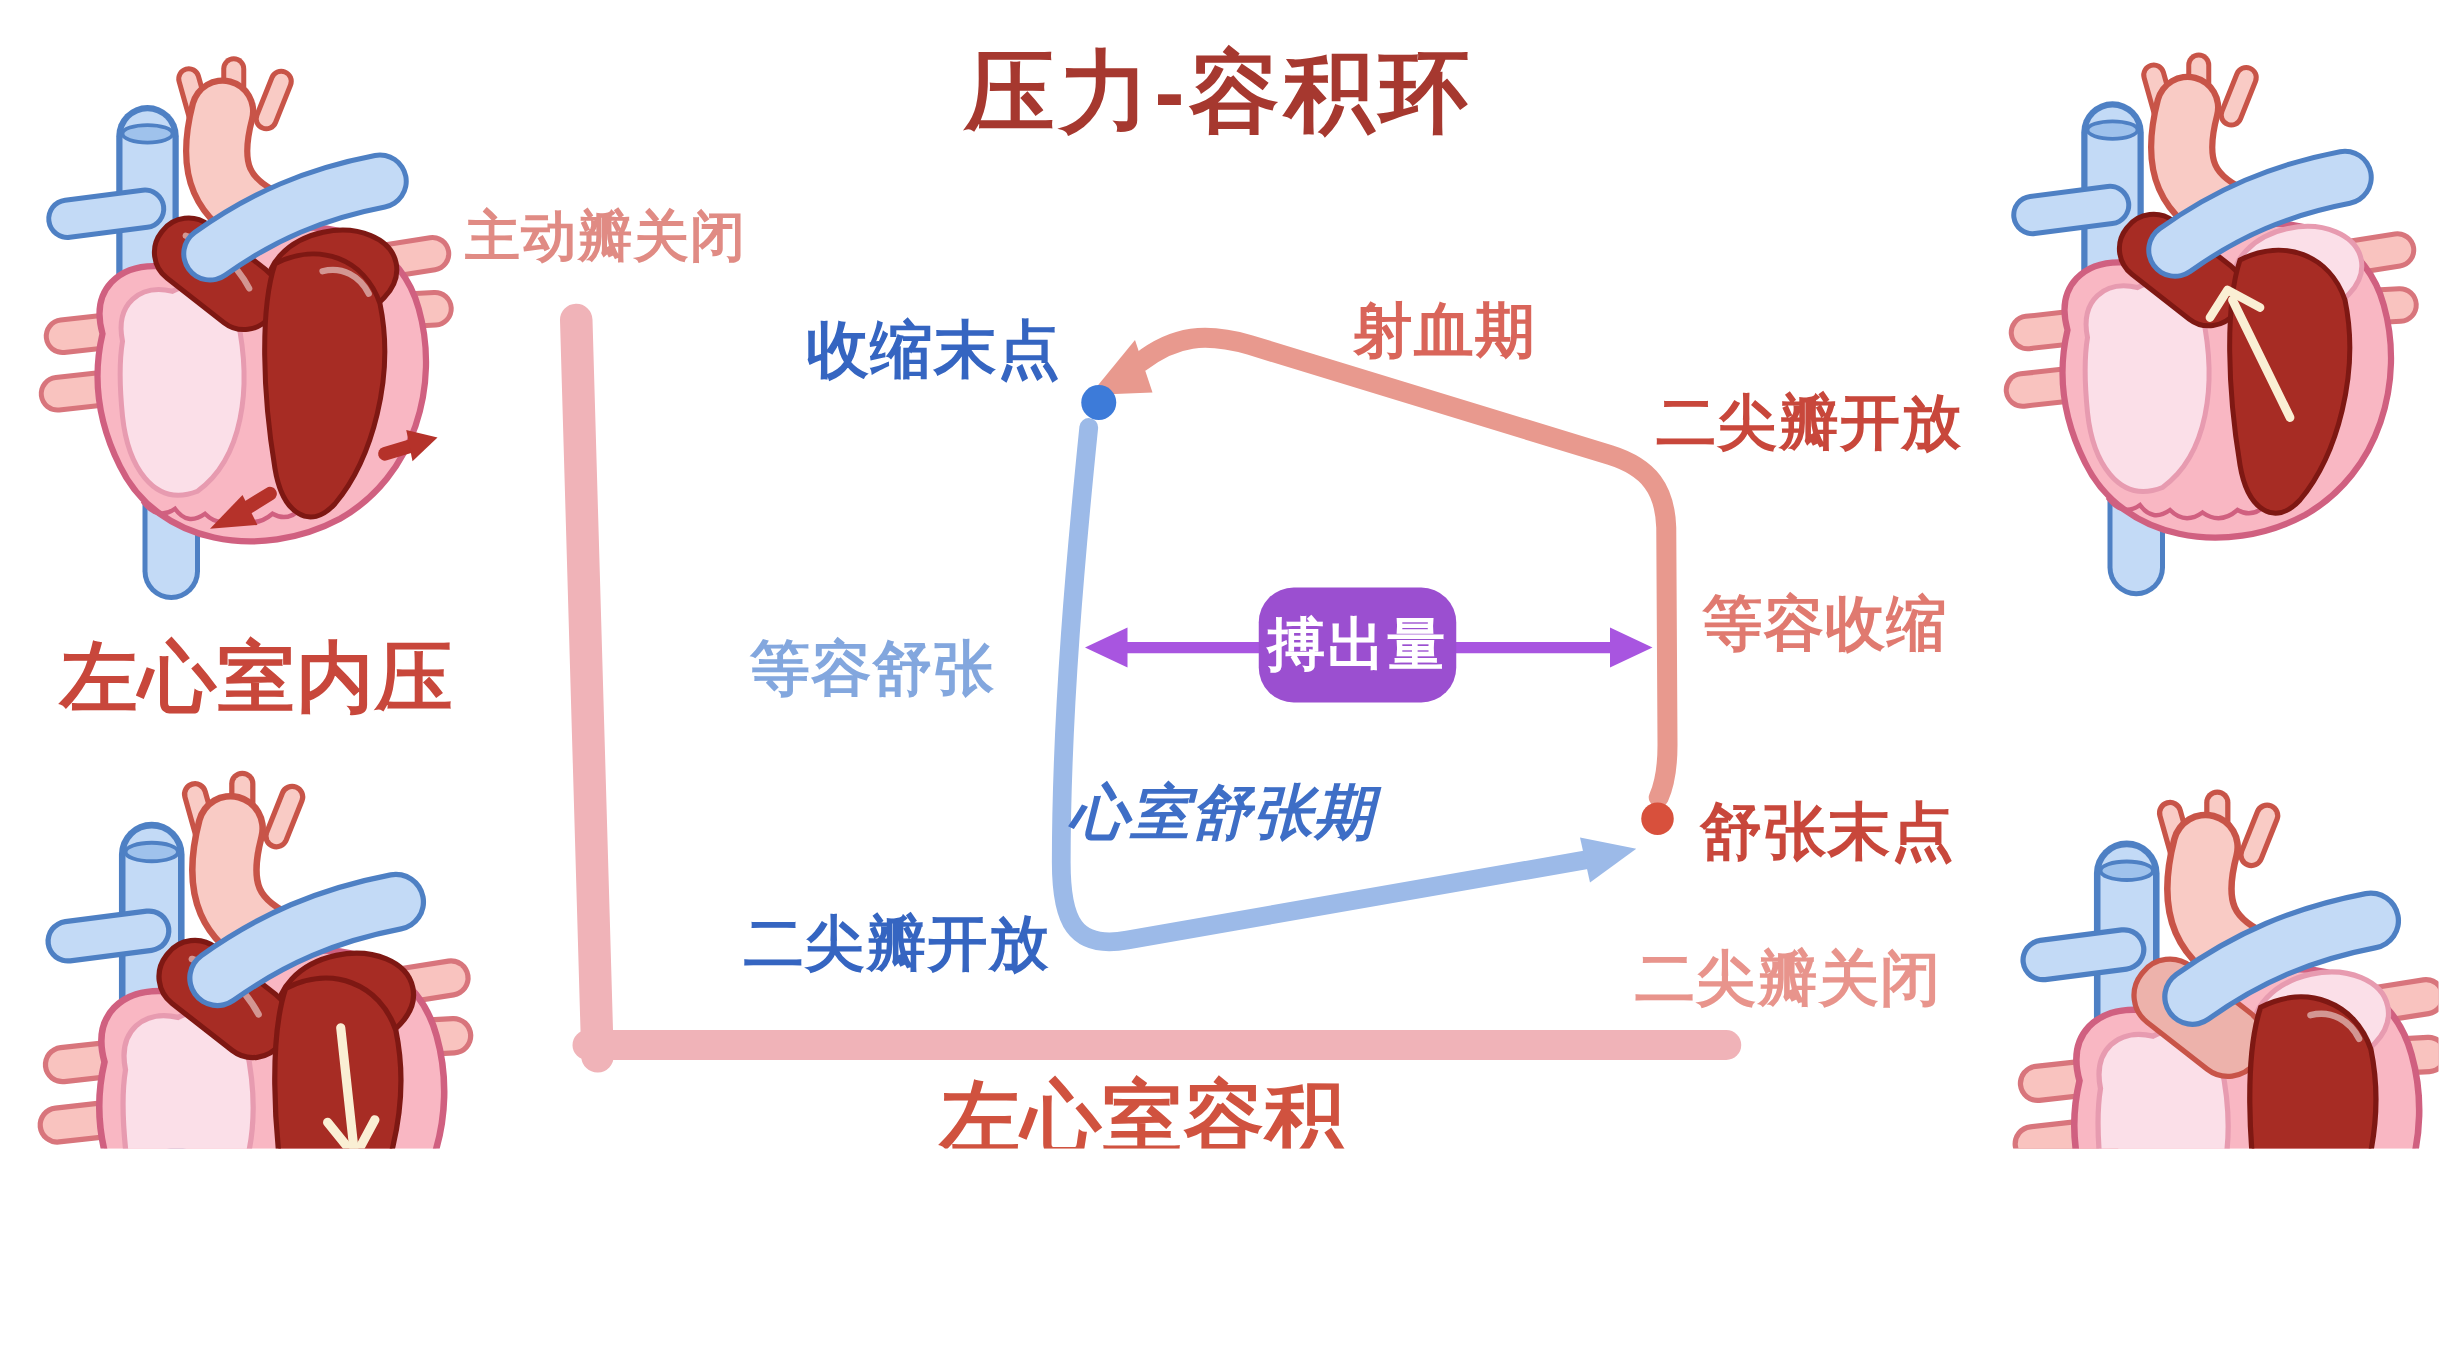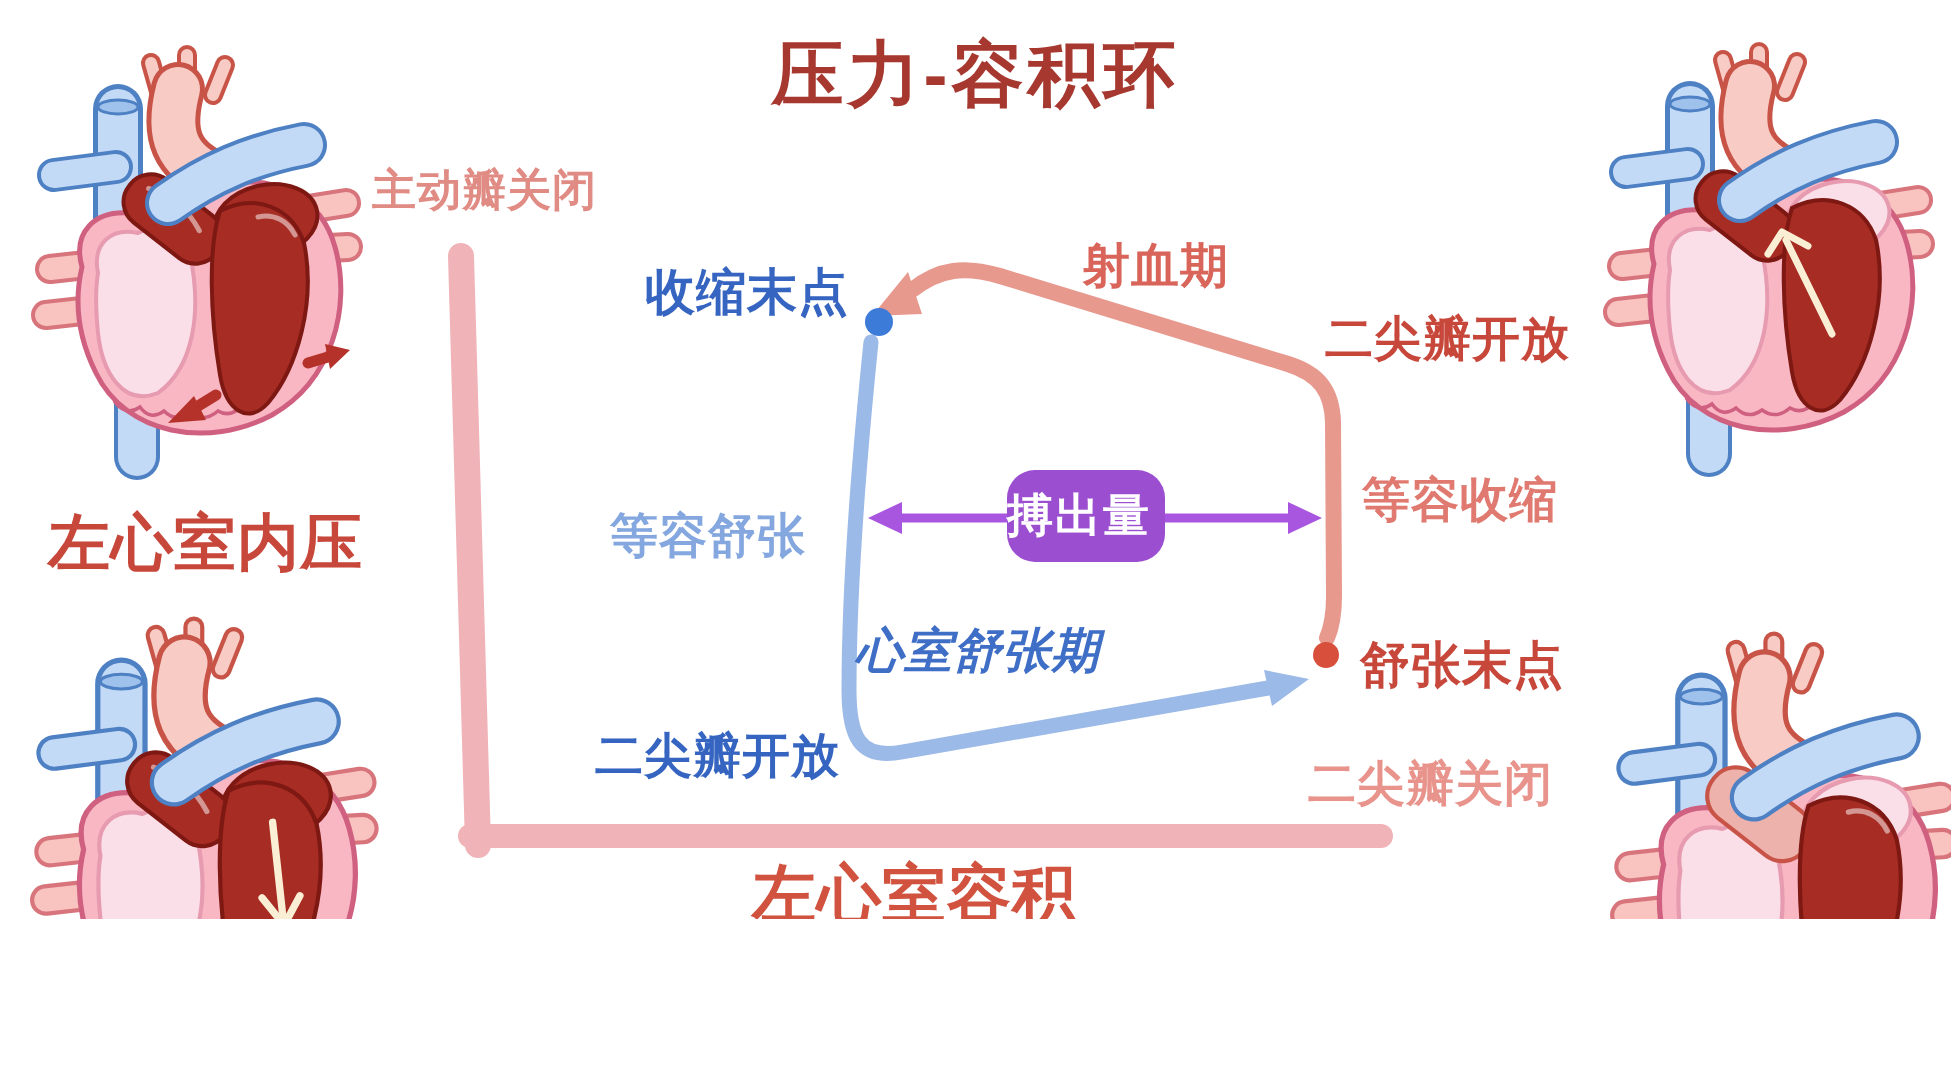--- a/index.html
+++ b/index.html
@@ -7,36 +7,36 @@
     position:relative;
     width:1951px;height:919px;
     background:#ffffff;
     overflow:hidden;
     font-family:"Liberation Sans","DejaVu Sans",sans-serif;
   }
   #diagram-svg{position:absolute;left:0;top:0;}
   .label{position:absolute;font-weight:700;line-height:1;white-space:nowrap;letter-spacing:1px;}
   #title      {left:50%;top:38px;transform:translateX(-50%);font-size:72px;color:#A6382F;letter-spacing:4px;}
   #lbl-avc    {left:372px; top:168px; font-size:44px; color:#E08B84;}
-  #lbl-esp    {left:645px; top:255px; font-size:50px; color:#3565C1;margin-top:12px;}
+  #lbl-esp    {left:645px; top:255px; font-size:50px; color:#3565C1;}
   #lbl-ej     {left:1082px;top:242px; font-size:48px; color:#D9655A;}
   #lbl-avo    {left:1325px;top:315px; font-size:48px; color:#C8473B;}
   #lbl-vs     {left:985px; top:385px; font-size:50px; color:#C4675F;}
   #lbl-ic     {left:1362px;top:476px; font-size:48px; color:#E07A70;}
-  #lbl-ir     {left:600px; top:512px; font-size:48px; color:#83A7DE;margin-left:10px;}
+  #lbl-ir     {left:600px; top:512px; font-size:48px; color:#83A7DE;}
   #lbl-vd     {left:855px; top:627px; font-size:48px; color:#3E6EC6;font-style:italic;}
   #lbl-edp    {left:1360px;top:640px; font-size:50px; color:#C8473B;}
   #lbl-mvo    {left:595px; top:732px; font-size:48px; color:#3565C1;}
   #lbl-mvc    {left:1280px;top:760px; font-size:48px; color:#E8948C;margin-left:28px;}
   #lbl-ylab   {left:48px;  top:512px; font-size:62px; color:#C8473B;}
   #lbl-xlab   {left:752px; top:862px; font-size:64px; color:#D0523F;}
   #sv-badge{
     position:absolute;left:1007px;top:470px;width:158px;height:92px;
     background:#9B4FD0;border-radius:28px;
-    display:flex;align-items:center;justify-content:flex-start;
+    display:flex;align-items:center;justify-content:center;
     font-size:46px;color:#ffffff;font-weight:700;letter-spacing:2px;
   }
 </style>
 </head>
 <body>
 
 <div id="canvas">
 
   <svg id="diagram-svg" width="1951" height="1079" viewBox="0 0 1951 1079">
     <defs>

